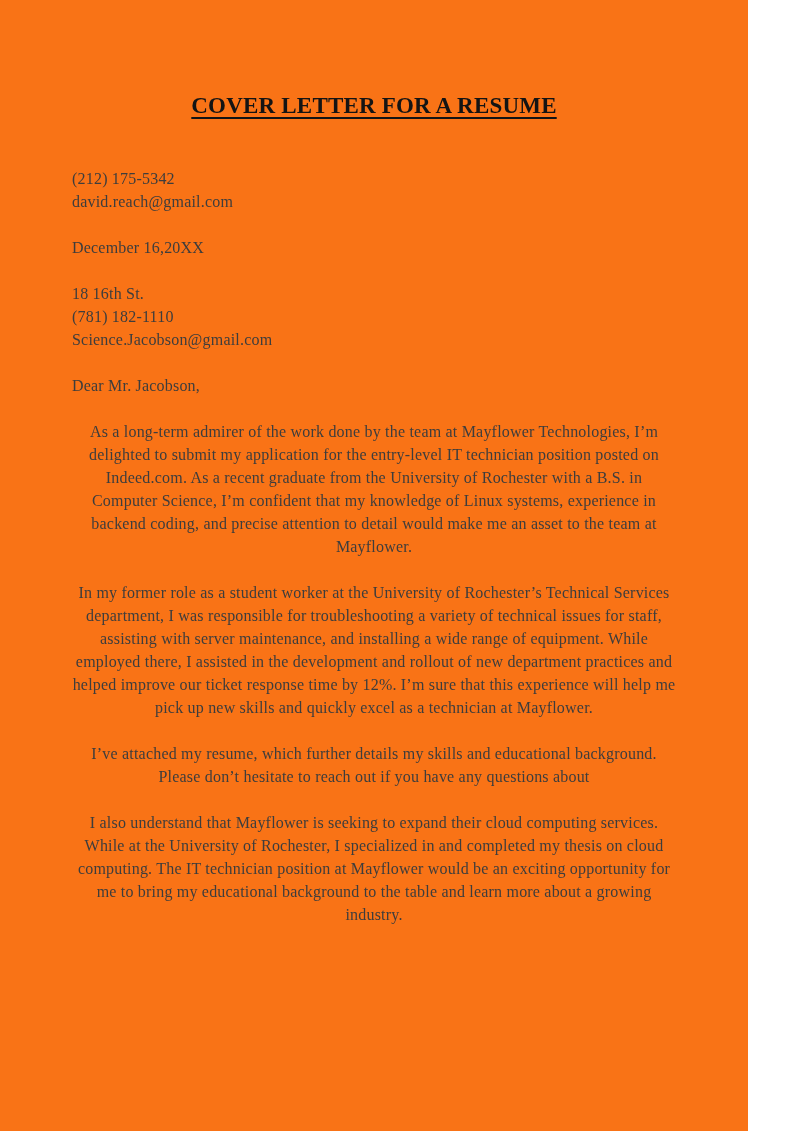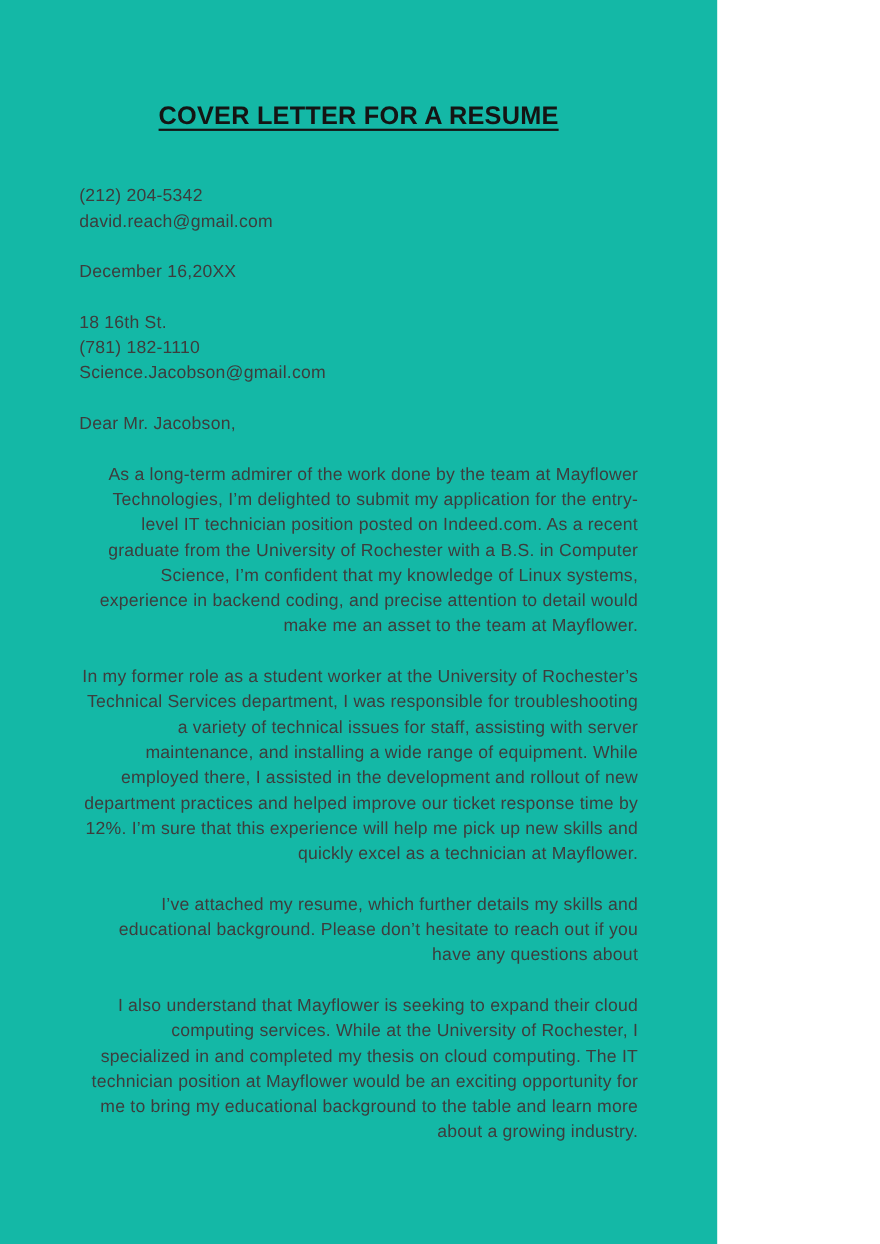--- a/index.html
+++ b/index.html
@@ -2,27 +2,27 @@
 <html><head>
 <meta charset="utf-8">
 <style>
   html, body {
     margin: 0;
     padding: 0;
     background: #ffffff;
   }
   .page {
     position: relative;
-    width: 652px;
+    width: 748px;
     height: 1131px;
     box-sizing: border-box;
-    background: #14b8a6;
+    background: #f97316;
     padding: 92px 72px 0 72px;
     overflow: hidden;
-    font-family: Liberation Sans, sans-serif;
+    font-family: Liberation Serif, serif;
     font-size: 16px;
     line-height: 23px;
     letter-spacing: 0.2px;
     color: #3d3d3d;
   }
   .title {
     margin: 0 0 48px 0;
     text-align: center;
     font-size: 23px;
     line-height: 27px;
@@ -34,32 +34,32 @@
     letter-spacing: 0.2px;
   }
   .block {
     margin: 0 0 23px 0;
   }
   .block p {
     margin: 0;
   }
   p.para {
     margin: 0 0 23px 0;
-    text-align: right;
+    text-align: center;
   }
 </style>
 </head>
 <body>
 
 <div class="page">
 
   <h1 class="title">COVER LETTER FOR A RESUME</h1>
 
   <section class="block">
-    <p>(212) 204-5342</p>
+    <p>(212) 175-5342</p>
     <p>david.reach@gmail.com</p>
   </section>
 
   <section class="block">
     <p>December 16,20XX</p>
   </section>
 
   <section class="block">
     <p>18 16th St.</p>
     <p>(781) 182-1110</p>

